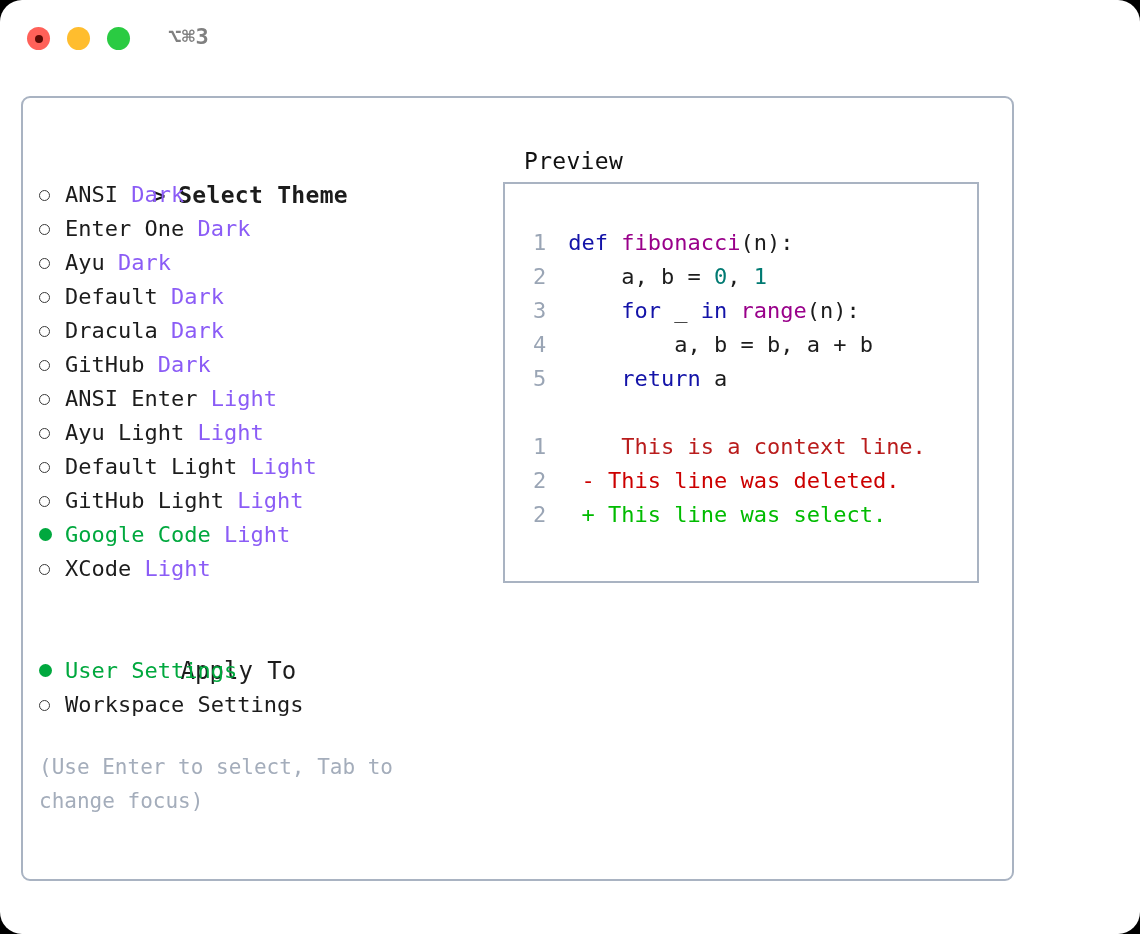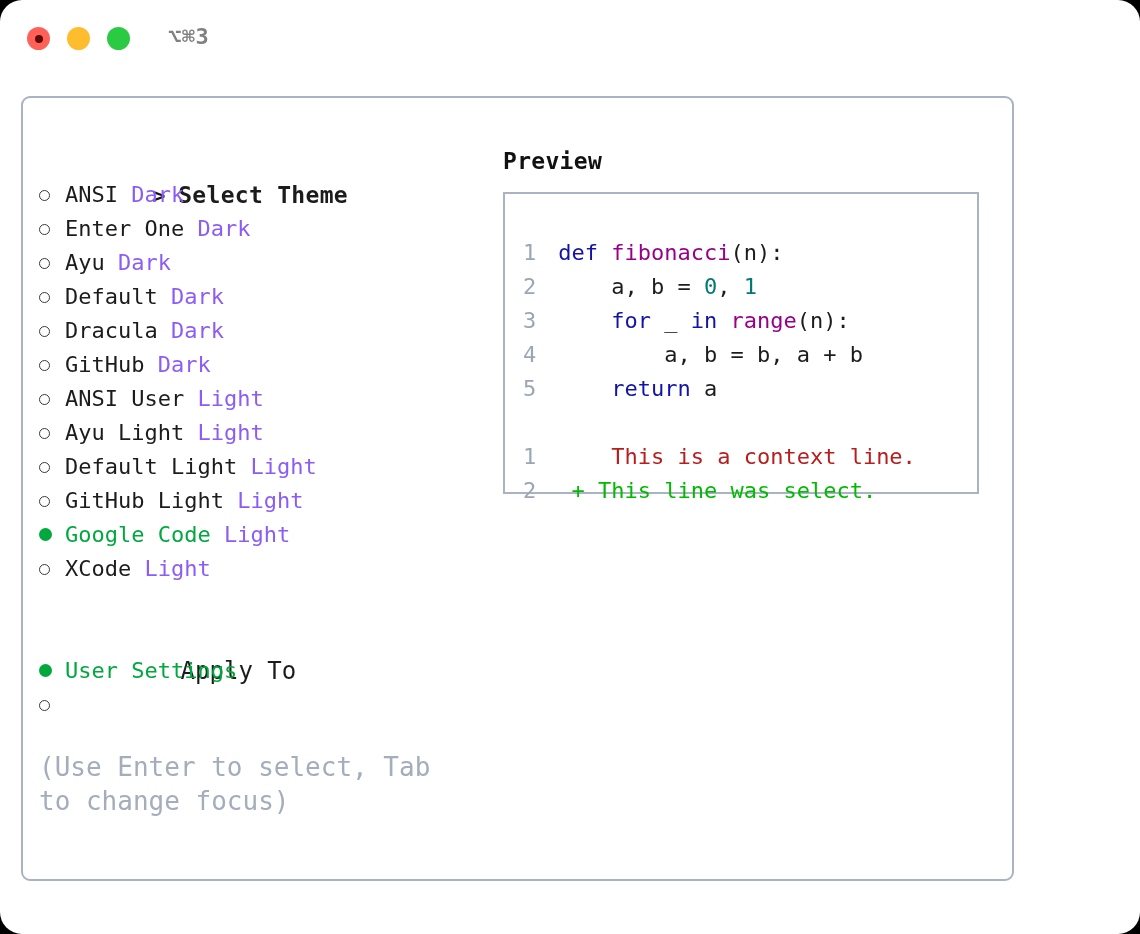--- a/index.html
+++ b/index.html
@@ -119,49 +119,50 @@
   .name-sel { color: #00a83e; }
   .variant  { color: #8b5cf6; }
   .spacer { height: 34px; }
   .subhead {
     font-weight: normal;
     font-size: 24px;
     color: #1c1c1c;
   }
   #hint {
     margin-top: 28px;
-    font-size: 26px;
+    font-size: 21px;
     line-height: 34px;
     color: #a4adbb;
     width: 420px;
     white-space: pre-wrap;
   }
 
   
   #right-col {
     position: absolute;
     left: 480px;
     top: 46px;
     width: 490px;
   }
   #preview-title {
     font-size: 23px;
-    font-weight: bold;
+    font-weight: normal;
     color: #111111;
     letter-spacing: 0.3px;
     line-height: 34px;
+    margin-left: 21px;
   }
   #preview-box {
-    margin-top: 14px;
+    margin-top: 4px;
     width: 476px;
-    height: 302px;
+    height: 401px;
     box-sizing: border-box;
     border: 2px solid #a9b3c2;
     background: #ffffff;
-    padding: 42px 0 0 18px;
+    padding: 42px 0 0 28px;
   }
   .cline {
     font-size: 22px;
     line-height: 34px;
     white-space: pre;
     color: #1c1c1c;
   }
   .ln {
     display: inline-block;
     width: 22px;
@@ -196,54 +197,55 @@
         <span class="marker prompt">&gt;</span><span>Select Theme</span>
       </div>
 
       <div id="theme-list">
           <div class="row"><span class="marker"><span class="bullet-off"></span></span><span>ANSI</span><span class="variant"> Dark</span></div>
           <div class="row"><span class="marker"><span class="bullet-off"></span></span><span>Enter One</span><span class="variant"> Dark</span></div>
           <div class="row"><span class="marker"><span class="bullet-off"></span></span><span>Ayu</span><span class="variant"> Dark</span></div>
           <div class="row"><span class="marker"><span class="bullet-off"></span></span><span>Default</span><span class="variant"> Dark</span></div>
           <div class="row"><span class="marker"><span class="bullet-off"></span></span><span>Dracula</span><span class="variant"> Dark</span></div>
           <div class="row"><span class="marker"><span class="bullet-off"></span></span><span>GitHub</span><span class="variant"> Dark</span></div>
-          <div class="row"><span class="marker"><span class="bullet-off"></span></span><span>ANSI User</span><span class="variant"> Light</span></div>
+          <div class="row"><span class="marker"><span class="bullet-off"></span></span><span>ANSI Enter</span><span class="variant"> Light</span></div>
           <div class="row"><span class="marker"><span class="bullet-off"></span></span><span>Ayu Light</span><span class="variant"> Light</span></div>
           <div class="row"><span class="marker"><span class="bullet-off"></span></span><span>Default Light</span><span class="variant"> Light</span></div>
           <div class="row"><span class="marker"><span class="bullet-off"></span></span><span>GitHub Light</span><span class="variant"> Light</span></div>
           <div class="row"><span class="marker"><span class="bullet-on"></span></span><span class="name-sel">Google Code</span><span class="variant"> Light</span></div>
           <div class="row"><span class="marker"><span class="bullet-off"></span></span><span>XCode</span><span class="variant"> Light</span></div>
         </div>
 
       <div class="spacer"></div>
 
       <div class="row subhead">
         <span class="marker"></span><span>Apply To</span>
       </div>
 
       <div id="apply-list">
           <div class="row"><span class="marker"><span class="bullet-on"></span></span><span class="name-sel">User Settings</span></div>
-          <div class="row"><span class="marker"><span class="bullet-off"></span></span></div>
+          <div class="row"><span class="marker"><span class="bullet-off"></span></span><span>Workspace Settings</span></div>
         </div>
 
       <div id="hint">(Use Enter to select, Tab to change focus)</div>
     </div>
 
     <div id="right-col">
       <div id="preview-title">Preview</div>
       <div id="preview-box">
         <div id="code-block">
             <div class="cline"><span class="ln">1</span> <span class="kw">def </span><span class="fn">fibonacci</span><span class="plain">(n):</span></div>
             <div class="cline"><span class="ln">2</span> <span class="plain">    a, b = </span><span class="num">0</span><span class="plain">, </span><span class="num">1</span></div>
             <div class="cline"><span class="ln">3</span> <span class="plain">    </span><span class="kw">for</span><span class="plain"> _ </span><span class="kw">in</span><span class="plain"> </span><span class="fn">range</span><span class="plain">(n):</span></div>
             <div class="cline"><span class="ln">4</span> <span class="plain">        a, b = b, a + b</span></div>
             <div class="cline"><span class="ln">5</span> <span class="plain">    </span><span class="kw">return</span><span class="plain"> a</span></div>
           </div>
         <div class="blank-line"></div>
         <div id="diff-block">
             <div class="cline"><span class="ln">1</span><span class="d-ctx">     This is a context line.</span></div>
+            <div class="cline"><span class="ln">2</span><span class="d-del">  - This line was deleted.</span></div>
             <div class="cline"><span class="ln">2</span><span class="d-add">  + This line was select.</span></div>
           </div>
       </div>
     </div>
 
   </div>
 </div>
 
 </body></html>

